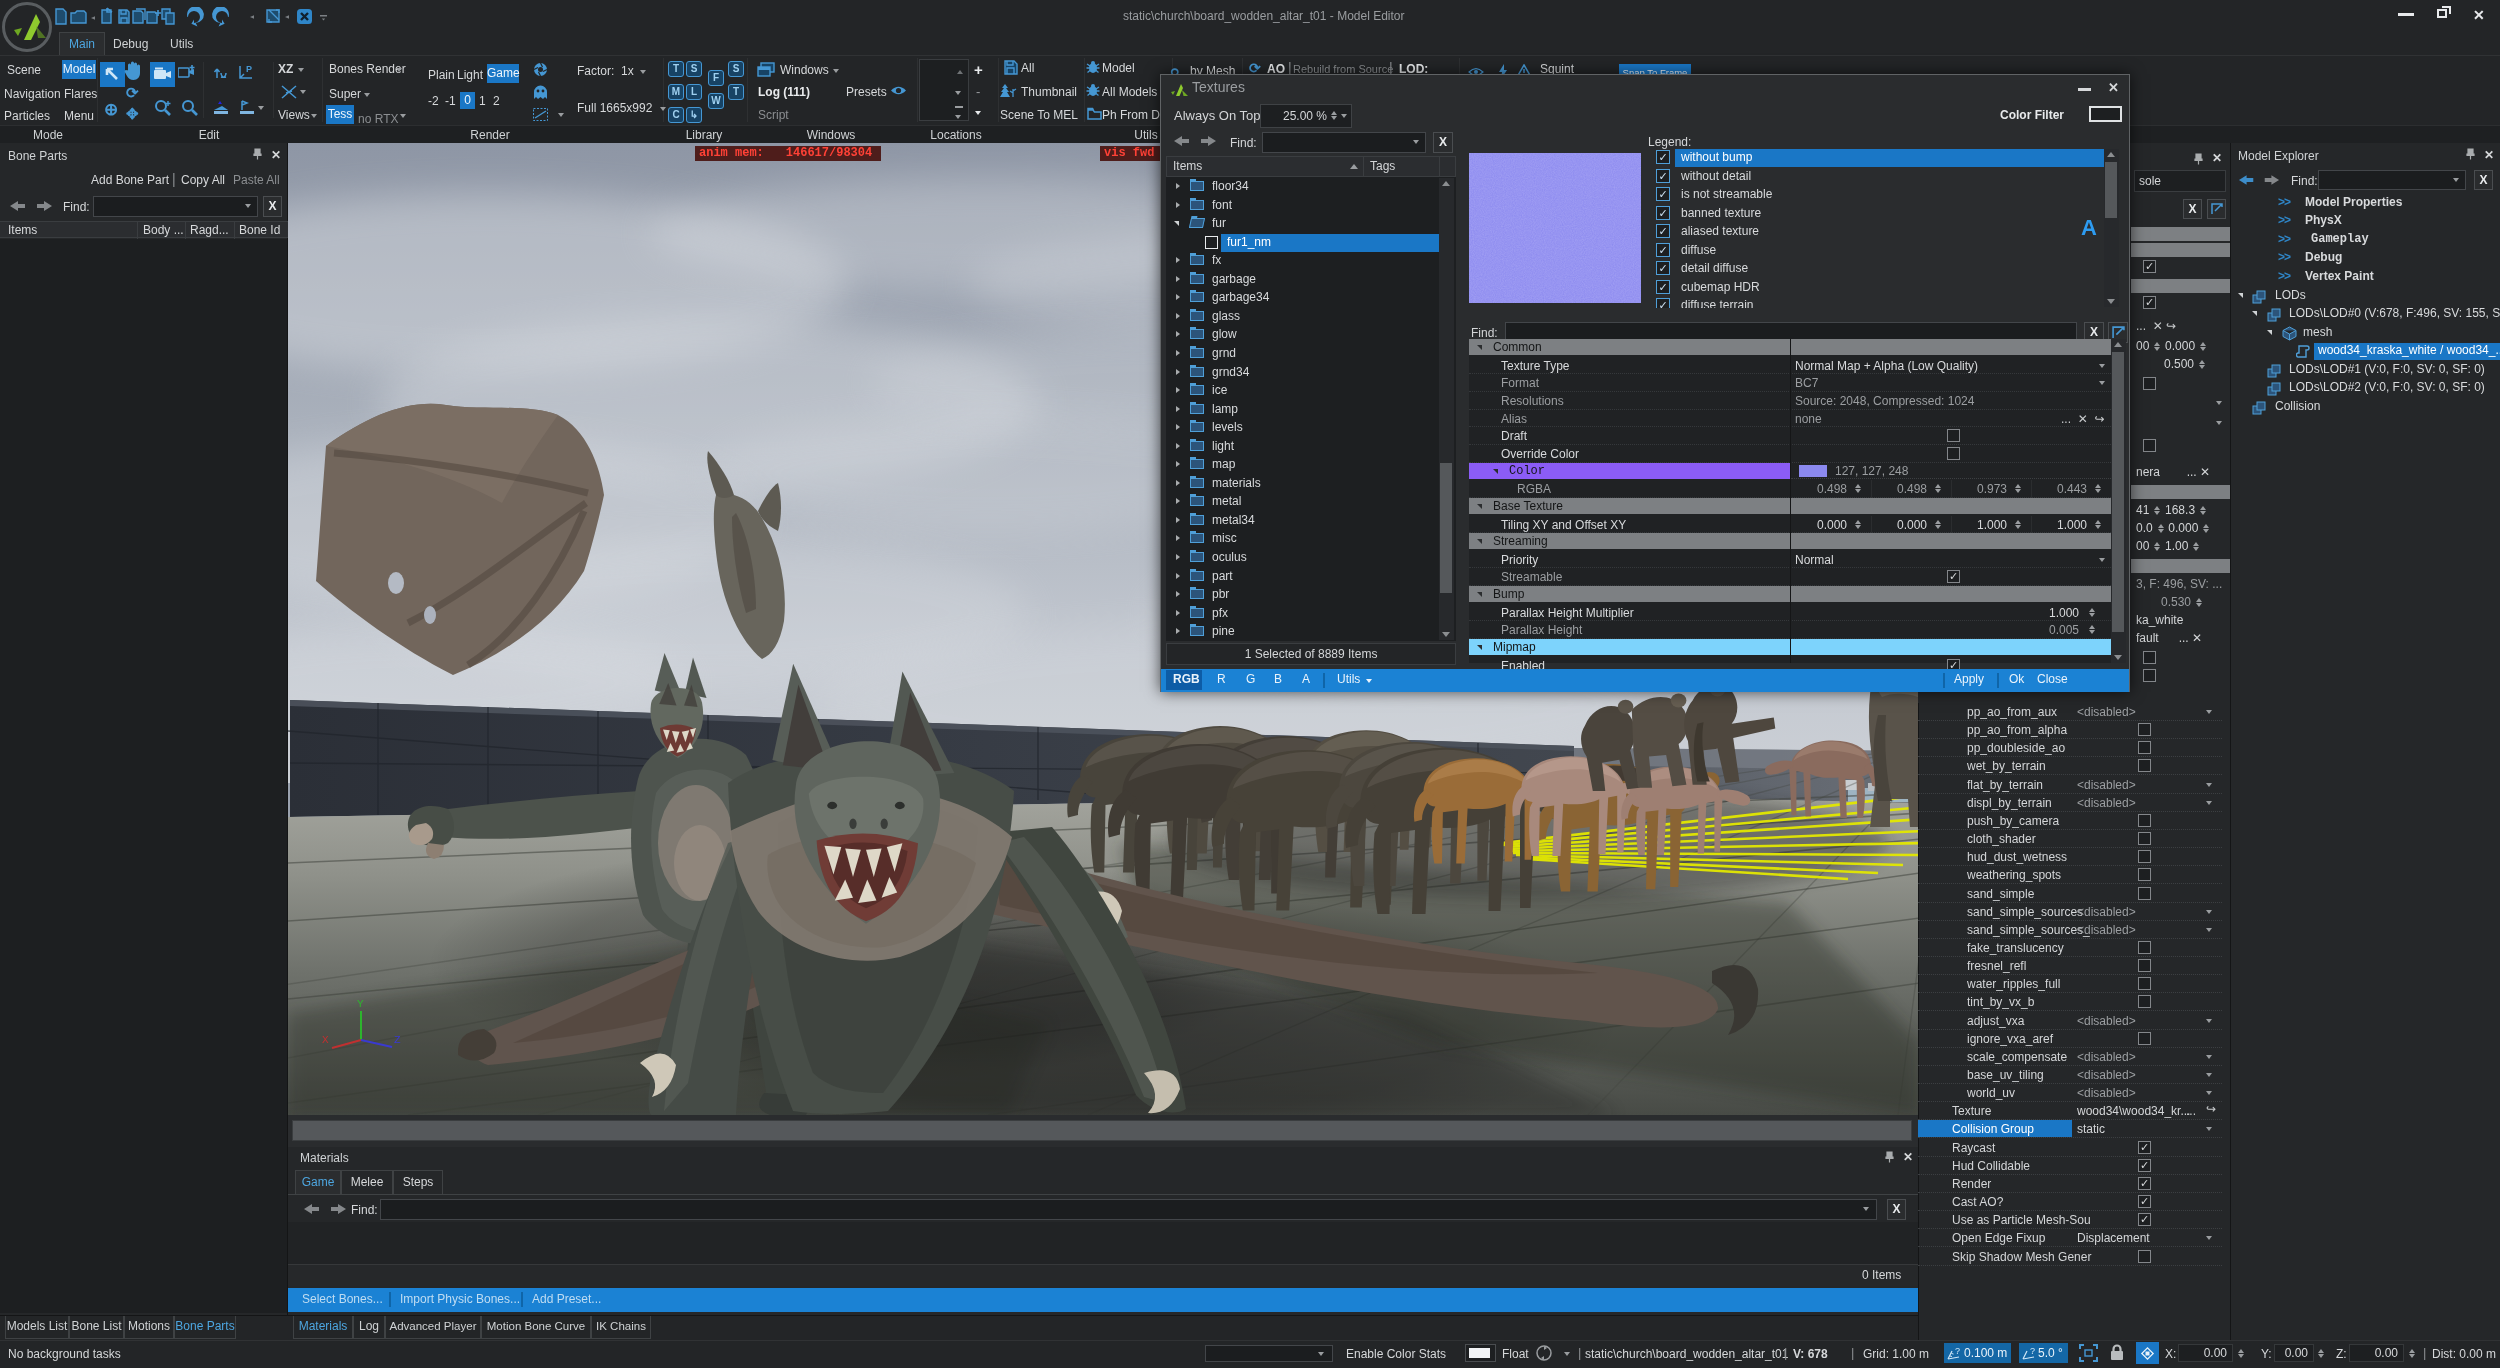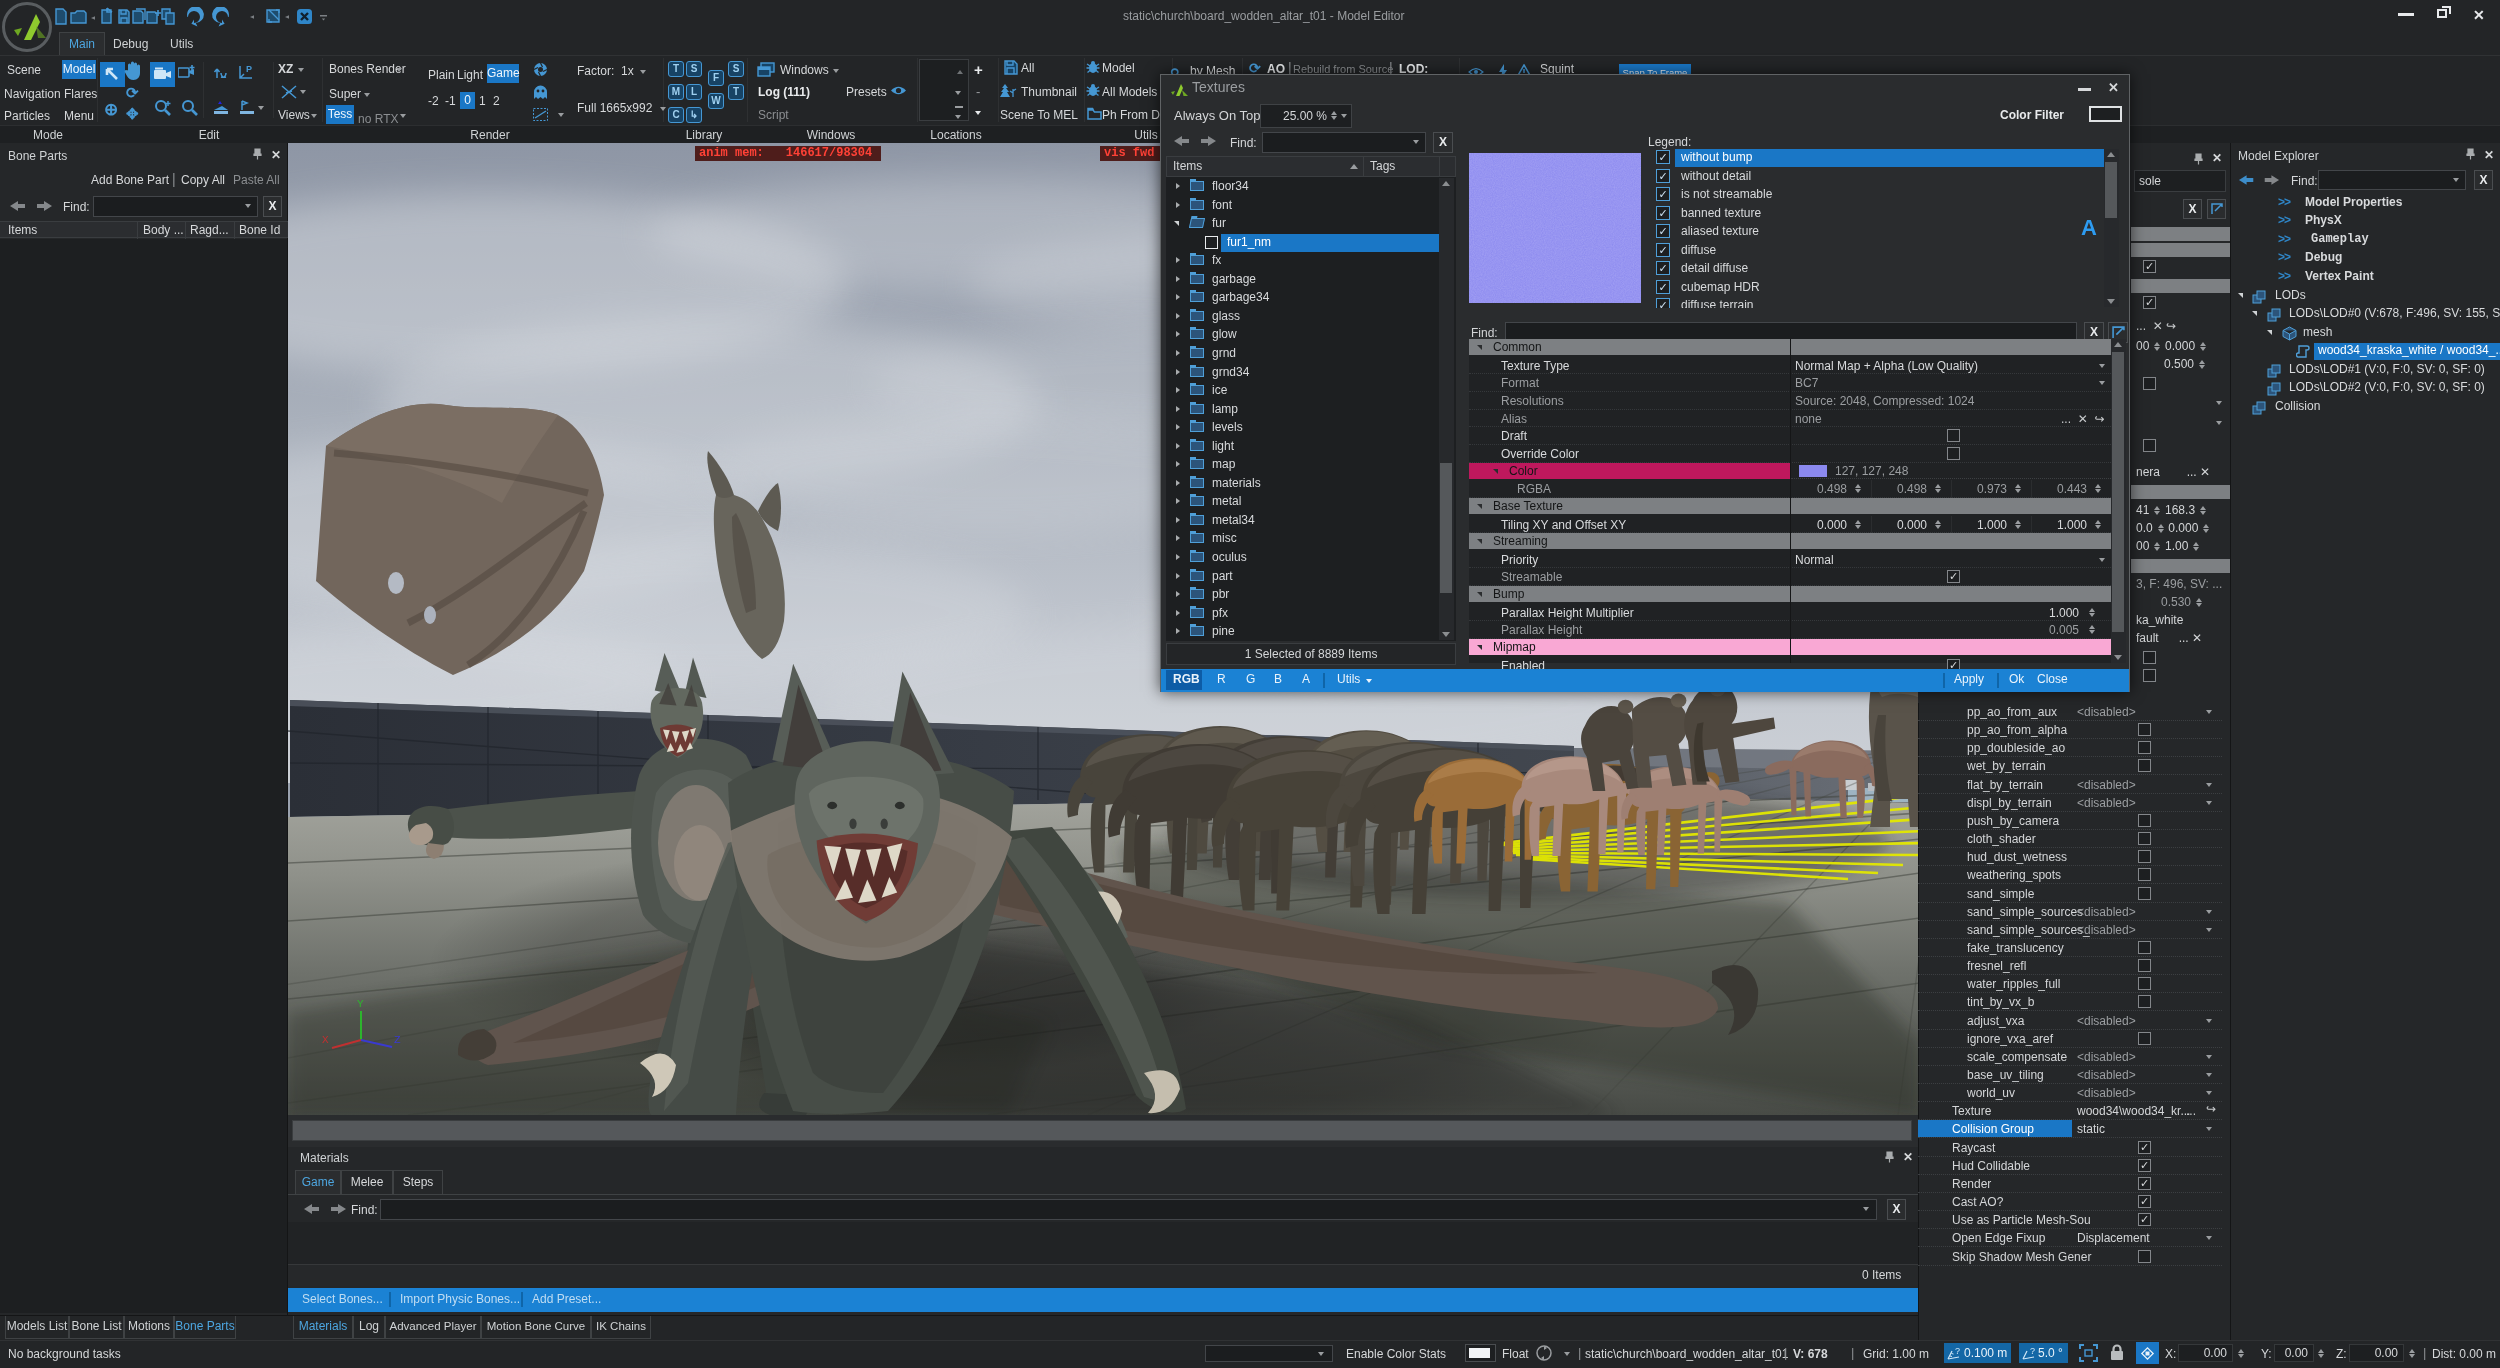--- a/index.html
+++ b/index.html
@@ -1303,21 +1303,21 @@
         <span style="position:absolute;left:592px;top:2px;color:#c9ccce;">...&nbsp; ✕ &nbsp;↪</span>
       </div>
       <div style="position:absolute;left:0;top:88.25px;width:642px;height:17.65px;border-bottom:1px dotted #35383b;">
         <span style="position:absolute;left:32px;top:2px;color:#d8dadc;">Draft</span>
         <span class="chk" style="position:absolute;left:478px;top:2px;"></span>
       </div>
       <div style="position:absolute;left:0;top:105.9px;width:642px;height:17.65px;border-bottom:1px dotted #35383b;">
         <span style="position:absolute;left:32px;top:2px;color:#d8dadc;">Override Color</span>
         <span class="chk" style="position:absolute;left:478px;top:2px;"></span>
       </div>
-      <div style="position:absolute;left:0;top:123.55000000000001px;width:322px;height:16px;background:#be185d;color:#141516;">
+      <div style="position:absolute;left:0;top:123.55000000000001px;width:322px;height:16px;background:#8b5cf6;color:#141516;font-family:Liberation Mono, monospace;">
         <span class="expo" style="position:absolute;left:24px;top:6px;border-top-color:#2b2d2f;"></span>
         <span style="position:absolute;left:40px;top:1px;">Color</span>
       </div>
       <div style="position:absolute;left:322px;top:123.55000000000001px;width:320px;height:16px;border-bottom:1px dotted #3c3f42;">
         <i style="position:absolute;left:8px;top:2px;width:28px;height:12px;background:#8b89ef;display:block;"></i>
         <span style="position:absolute;left:44px;top:1px;color:#9b9ea1;">127, 127, 248</span>
       </div>
       <div style="position:absolute;left:0;top:141.20000000000002px;width:642px;height:17.65px;border-bottom:1px dotted #35383b;">
         <span style="position:absolute;left:48px;top:2px;color:#9b9ea1;">RGBA</span>
         <span style="position:absolute;left:330px;top:2px;color:#9b9ea1;text-align:right;width:48px;display:inline-block;">0.498</span>
@@ -1400,21 +1400,21 @@
         </span>
       </div>
       <div style="position:absolute;left:0;top:282.40000000000003px;width:642px;height:17.65px;border-bottom:1px dotted #35383b;">
         <span style="position:absolute;left:32px;top:2px;color:#9b9ea1;">Parallax Height</span>
         <span style="position:absolute;left:560px;top:2px;color:#9b9ea1;text-align:right;width:50px;display:inline-block;">0.005</span>
         <span class="spin" style="position:absolute;left:618px;top:3px;">
           <i class="u"></i>
           <i class="d"></i>
         </span>
       </div>
-      <div style="position:absolute;left:0;top:300.05px;width:642px;height:16px;background:#f9a8d4;color:#141516;">
+      <div style="position:absolute;left:0;top:300.05px;width:642px;height:16px;background:#7dd3fc;color:#141516;">
         <span class="expo" style="position:absolute;left:8px;top:6px;border-top-color:#2b2d2f;"></span>
         <span style="position:absolute;left:24px;top:1px;">Mipmap</span>
       </div>
       <div style="position:absolute;left:0;top:317.7px;width:642px;height:17.65px;border-bottom:1px dotted #35383b;">
         <span style="position:absolute;left:32px;top:2px;color:#d8dadc;">Enabled</span>
         <span class="chk" style="position:absolute;left:478px;top:2px;">✓</span>
       </div>
       <i style="position:absolute;left:321px;top:0;height:324px;border-left:1px solid #151617;display:block;"></i>
     </div>
  <div style="position:absolute;left:950px;top:264px;width:15px;height:324px;background:#27292c;">

